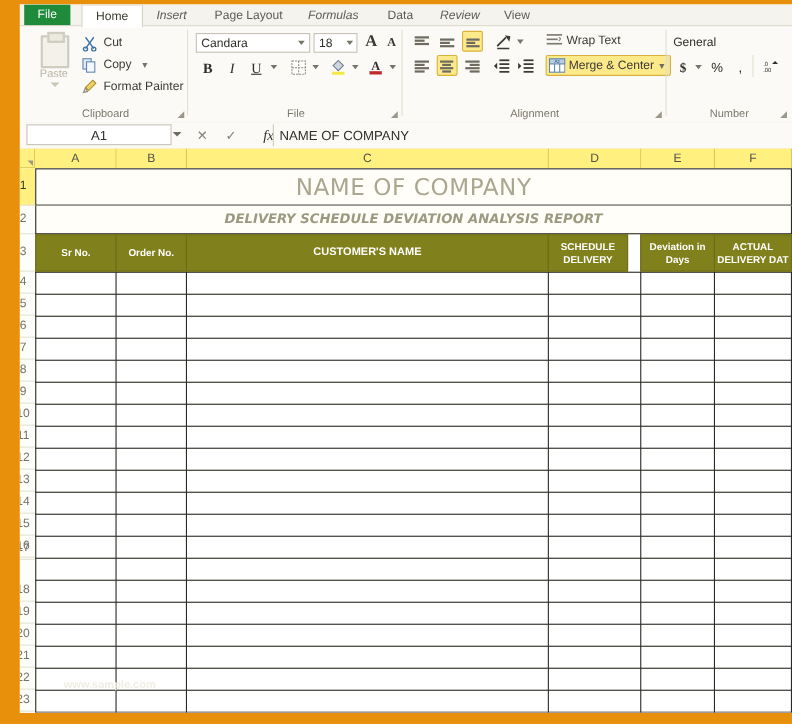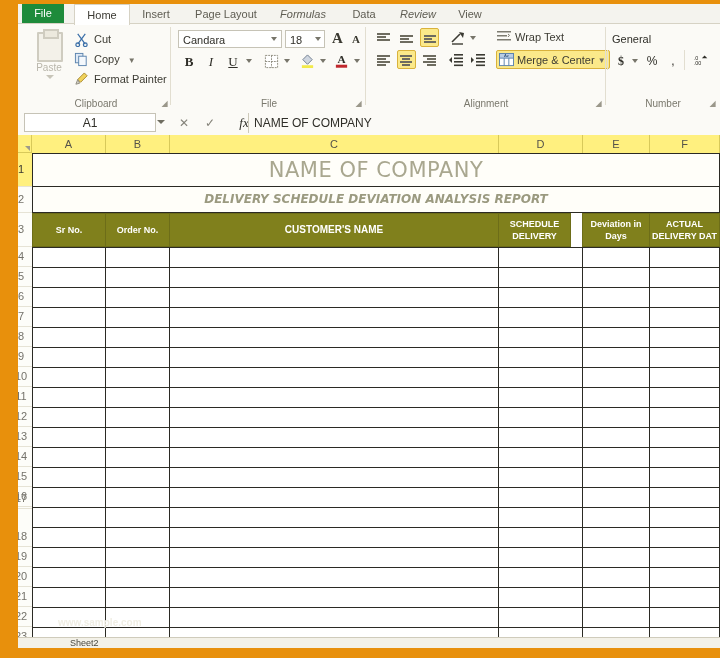--- a/index.html
+++ b/index.html
@@ -197,21 +197,21 @@
 </style>
 </head>
 <body>
 
 <div id="app">
  <div id="inner">
 
   <div class="tabstrip">
     <div class="tab file" style="left:4px;width:42px;">File</div>
     <div class="tab sel" style="left:56px;width:54px;">Home</div>
-    <div class="tab" style="left:112px;width:52px;">Insert</div>
+    <div class="tab" style="left:112px;width:52px;font-style:italic;">Insert</div>
     <div class="tab" style="left:166px;width:84px;">Page Layout</div>
     <div class="tab" style="left:252px;width:66px;font-style:italic;">Formulas</div>
     <div class="tab" style="left:322px;width:48px;">Data</div>
     <div class="tab" style="left:372px;width:56px;font-style:italic;">Review</div>
     <div class="tab" style="left:430px;width:44px;">View</div>
   </div>
 
   <div class="ribbon">
 
     <div class="grp" id="g-clip">
@@ -514,19 +514,16 @@
       <div class="hdrcell" style="left:0;width:74px;">Sr No.</div>
       <div class="hdrcell" style="left:73px;width:65px;">Order No.</div>
       <div class="hdrcell" style="left:137px;width:330px;font-size:10px;">CUSTOMER'S NAME</div>
       <div class="hdrcell" style="left:466px;width:73px;">SCHEDULE DELIVERY</div>
       <div class="hdrcell" style="left:550px;width:68px;">Deviation in Days</div>
       <div class="hdrcell" style="left:617px;width:71px;">ACTUAL DELIVERY DAT</div>
 
       <div class="watermark" style="left:26px;top:464px;">www.sample.com</div>
     </div>
 
-    <div class="sheetbar">
-      <div class="sheettab" style="left:52px;">Sheet2</div>
-    </div>
   </div>
 
  </div>
 </div>
 
 </body></html>

